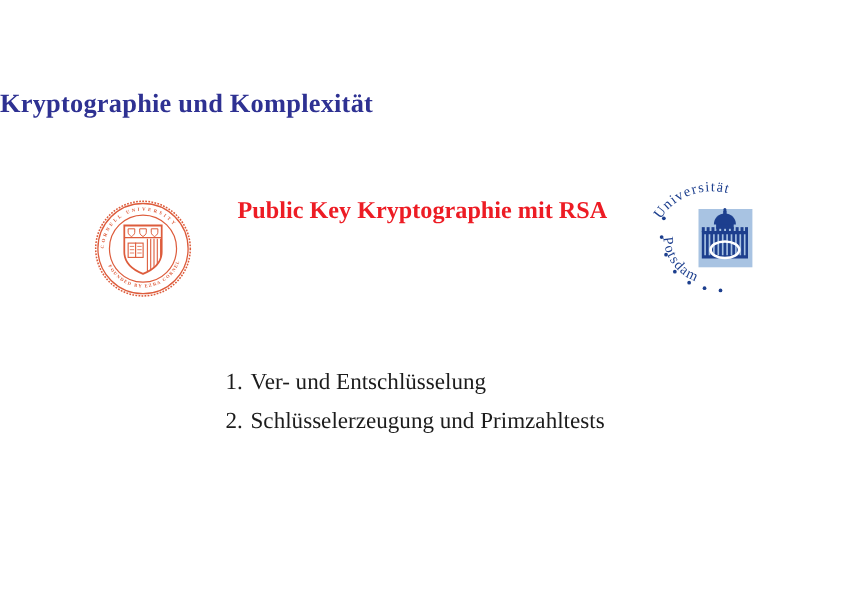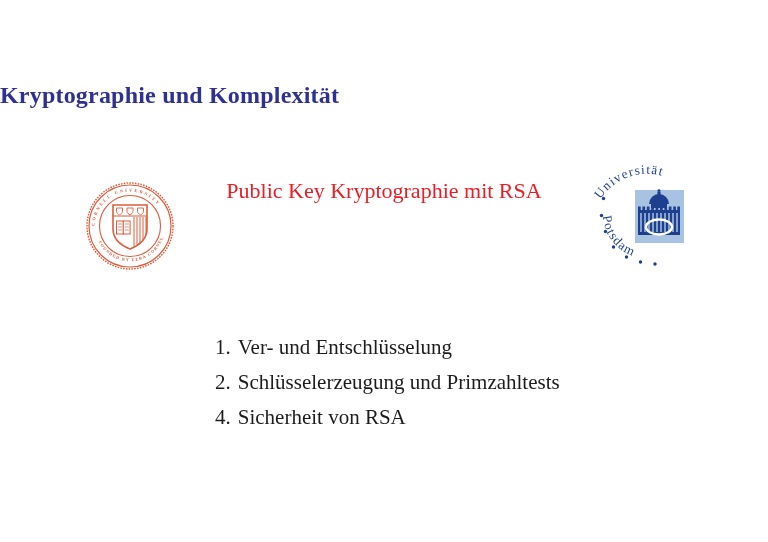--- a/index.html
+++ b/index.html
@@ -10,25 +10,25 @@
   .title{
     position:absolute;top:82px;left:0;width:768px;text-align:left;
     font-size:24px;font-weight:bold;color:#2e3192;letter-spacing:.2px;
   }
   .unit{
     position:absolute;top:145px;left:0;width:768px;text-align:center;
     font-size:19px;font-weight:bold;color:#151515;
   }
   .subtitle{
     position:absolute;top:178px;left:0;width:768px;text-align:center;
-    font-size:22px;font-weight:normal;color:#ed1c24;
+    font-size:22px;font-weight:bold;color:#ed1c24;
   }
   .logo-cornell{position:absolute;left:85px;top:181px;width:90px;height:90px;}
   .logo-potsdam{position:absolute;left:592px;top:164px;width:100px;height:104px;}
-  .agenda{position:absolute;left:215px;top:330px;}
+  .agenda{position:absolute;left:205px;top:330px;}
   .agenda-item{
     font-size:21px;color:#1c1c1c;line-height:35px;white-space:nowrap;
   }
   .agenda-item .num{display:inline-block;margin-right:7px;}
   svg text{font-family:"Liberation Serif", serif;}
 </style>
 </head>
 <body>
 
 <div class="slide">
@@ -145,18 +145,15 @@
     </g>
   </svg>
 
   <div class="agenda">
     <div class="agenda-item">
       <span class="num">1.</span><span>Ver- und Entschlüsselung</span>
     </div>
     <div class="agenda-item">
       <span class="num">2.</span><span>Schlüsselerzeugung und Primzahltests</span>
     </div>
-    <div class="agenda-item">
-      <span class="num">4.</span><span>Sicherheit von RSA</span>
-    </div>
   </div>
 
 </div>
 
 </body></html>

